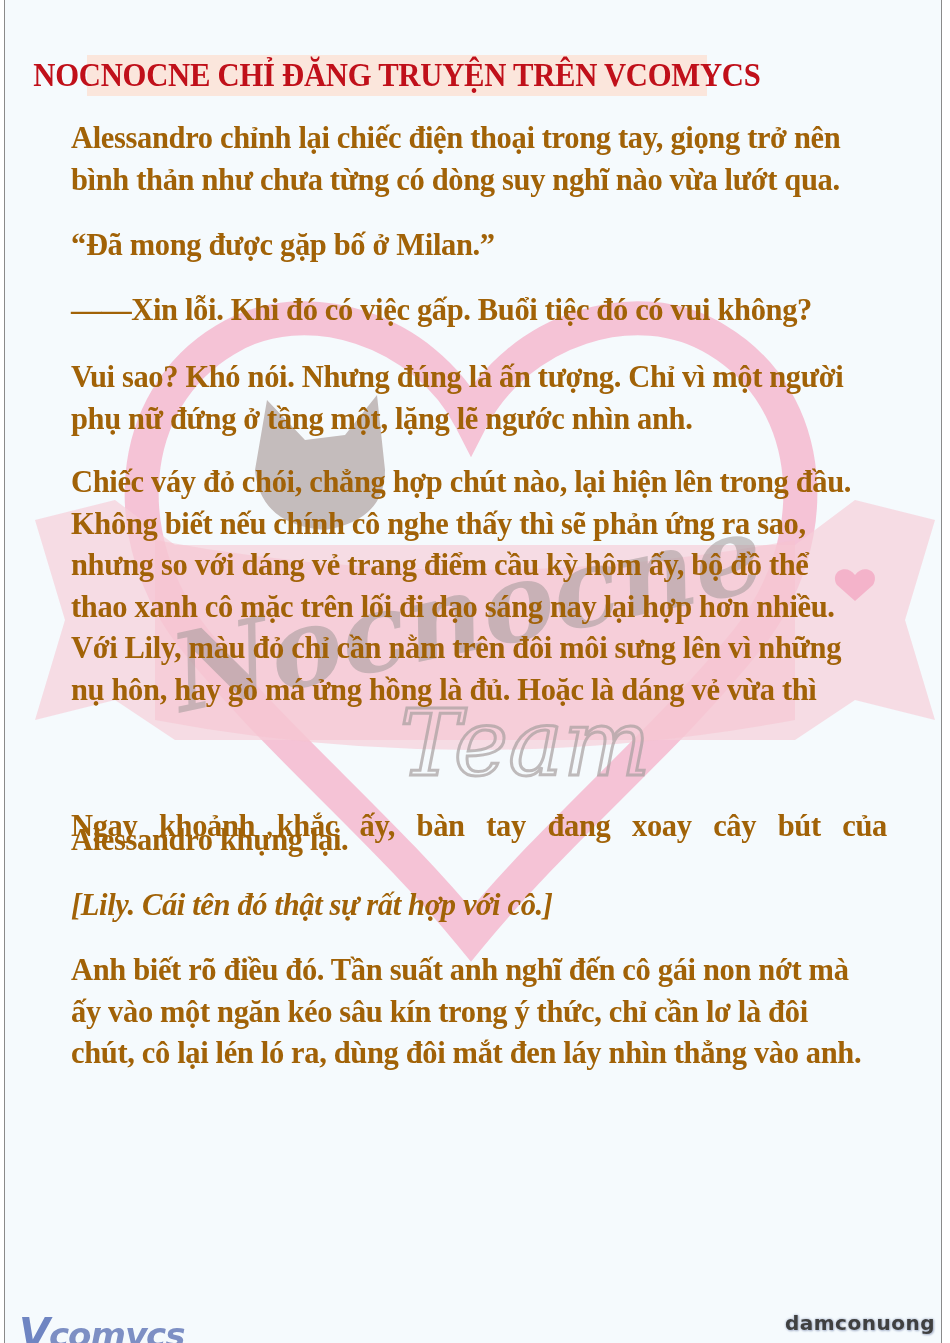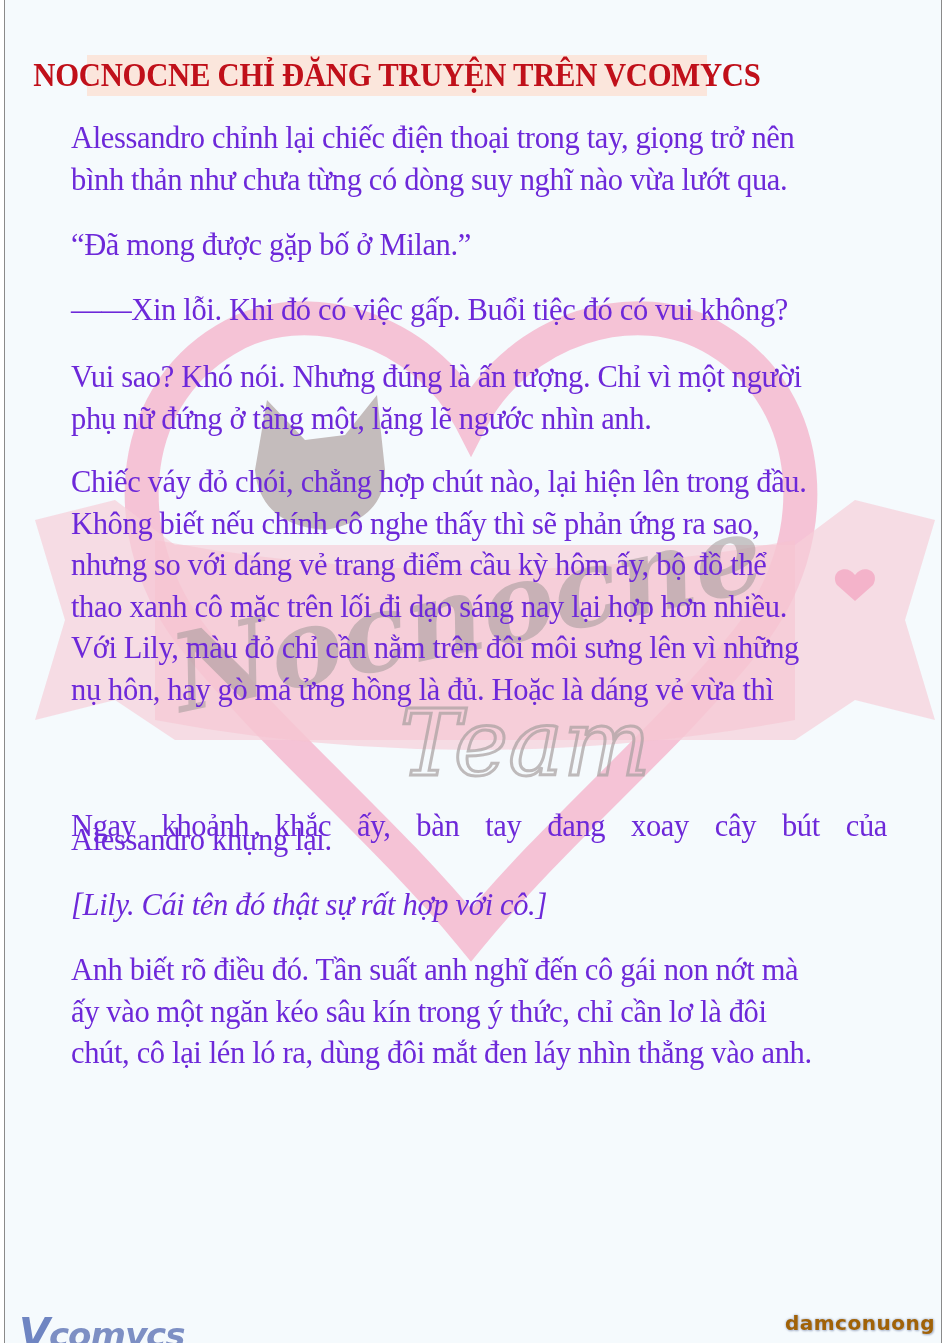--- a/index.html
+++ b/index.html
@@ -62,22 +62,22 @@
       letter-spacing: -0.3px;
       transform: scaleX(0.93);
       white-space: nowrap;
     }
     .para {
       position: absolute;
       left: 0;
       width: 816px;
       font-size: 30.5px;
       line-height: 41.5px;
-      font-weight: normal;
-      color: #6d28d9;
+      font-weight: bold;
+      color: #a16207;
       letter-spacing: -0.35px;
     }
     .para .line {
       display: block;
       white-space: nowrap;
     }
     .para.justify .line {
       text-align: justify;
       text-align-last: justify;
       white-space: normal;
@@ -103,21 +103,21 @@
       color: #6f85c2;
     }
     .footer-credit {
       position: absolute;
       right: 6px;
       top: 1311px;
       z-index: 2;
       font-family: "DejaVu Sans", sans-serif;
       font-weight: bold;
       font-size: 20px;
-      color: #a16207;
+      color: #404040;
       text-shadow: 0 0 2px #b9c3d6, 0 0 3px #b9c3d6, 1px 1px 2px #aab5cc;
       letter-spacing: 0.5px;
     }
   </style>
 </head>
 <body>
 
 <div class="page">
 
   <svg class="watermark" viewBox="0 0 938 1343" xmlns="http://www.w3.org/2000/svg">

